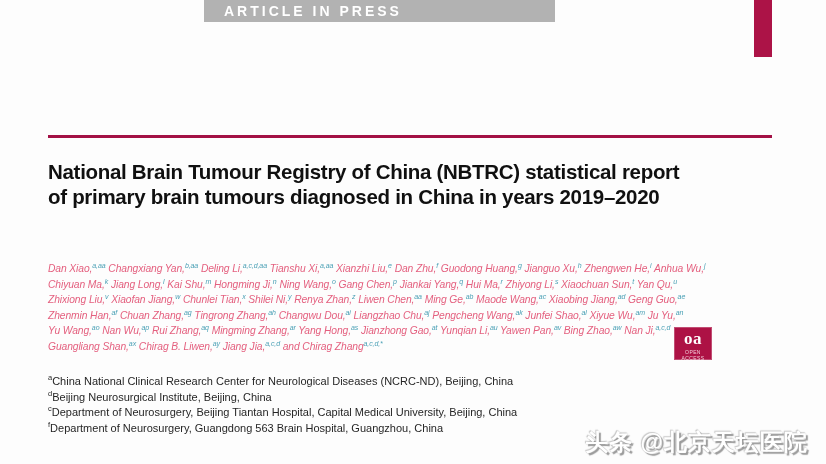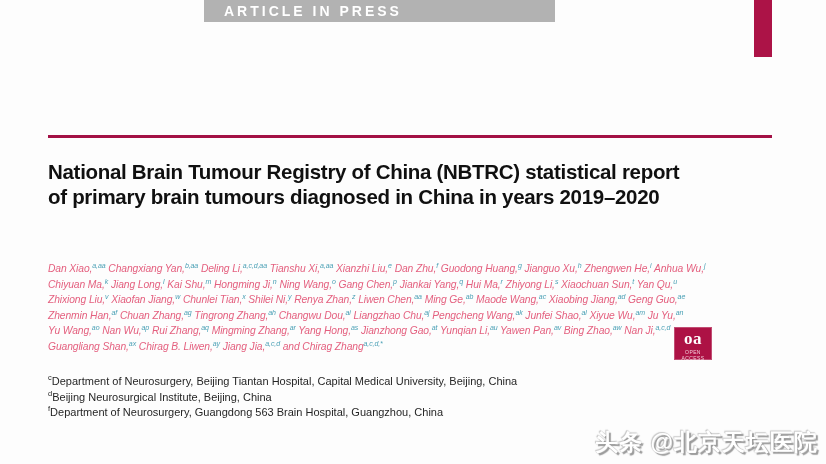--- a/index.html
+++ b/index.html
@@ -47,21 +47,21 @@
   }
   .oa-badge .oa-sub{
     display:block;font-size:5px;line-height:6px;letter-spacing:0.4px;color:#f2cdd9;
   }
   .affiliations{
     position:absolute;left:48px;top:374px;width:660px;
     font-size:11px;line-height:15.6px;color:#262626;
   }
   .affil-sup{font-size:7.5px;vertical-align:super;line-height:0;}
   .watermark{
-    position:absolute;right:8px;top:427px;
+    position:absolute;right:18px;top:427px;
     font-size:23px;font-weight:bold;color:#ffffff;letter-spacing:1px;
     text-shadow:2px 2px 1px #9a9a9a, -1px -1px 1px #c8c8c8, 0 0 1px #b5b5b5;
   }
 </style>
 </head>
 <body>
 
 <div class="page">
 
   <div class="press-banner">ARTICLE IN PRESS</div>
@@ -81,20 +81,21 @@
       <div class="author-line"><span>Yu Wang,</span><span class="author-sup">ao</span> <span>Nan Wu,</span><span class="author-sup">ap</span> <span>Rui Zhang,</span><span class="author-sup">aq</span> <span>Mingming Zhang,</span><span class="author-sup">ar</span> <span>Yang Hong,</span><span class="author-sup">as</span> <span>Jianzhong Gao,</span><span class="author-sup">at</span> <span>Yunqian Li,</span><span class="author-sup">au</span> <span>Yawen Pan,</span><span class="author-sup">av</span> <span>Bing Zhao,</span><span class="author-sup">aw</span> <span>Nan Ji,</span><span class="author-sup">a,c,d</span> </div>
       <div class="author-line"><span>Guangliang Shan,</span><span class="author-sup">ax</span> <span>Chirag B. Liwen,</span><span class="author-sup">ay</span> <span>Jiang Jia,</span><span class="author-sup">a,c,d</span> <span>and Chirag Zhang</span><span class="author-sup">a,c,d,*</span> </div>
     </div>
 
   <div class="oa-badge">
     <span class="oa-main">oa</span>
     <span class="oa-sub">OPEN ACCESS</span>
   </div>
 
   <div class="affiliations">
+      <div class="affil-line"><span class="affil-sup">a</span><span>China National Clinical Research Center for Neurological Diseases (NCRC-ND), Beijing, China</span></div>
+      <div class="affil-line"><span class="affil-sup">d</span><span>Beijing Neurosurgical Institute, Beijing, China</span></div>
       <div class="affil-line"><span class="affil-sup">c</span><span>Department of Neurosurgery, Beijing Tiantan Hospital, Capital Medical University, Beijing, China</span></div>
-      <div class="affil-line"><span class="affil-sup">d</span><span>Beijing Neurosurgical Institute, Beijing, China</span></div>
       <div class="affil-line"><span class="affil-sup">f</span><span>Department of Neurosurgery, Guangdong 563 Brain Hospital, Guangzhou, China</span></div>
     </div>
 
   <div class="watermark">头条 @北京天坛医院</div>
 
 </div>
 
 </body></html>

